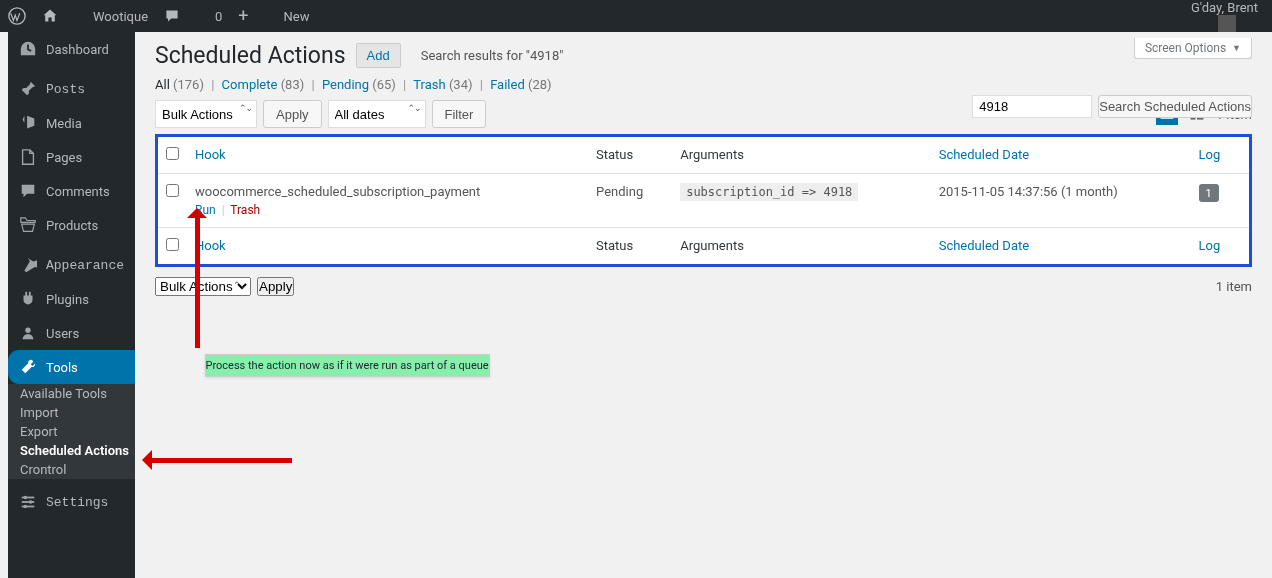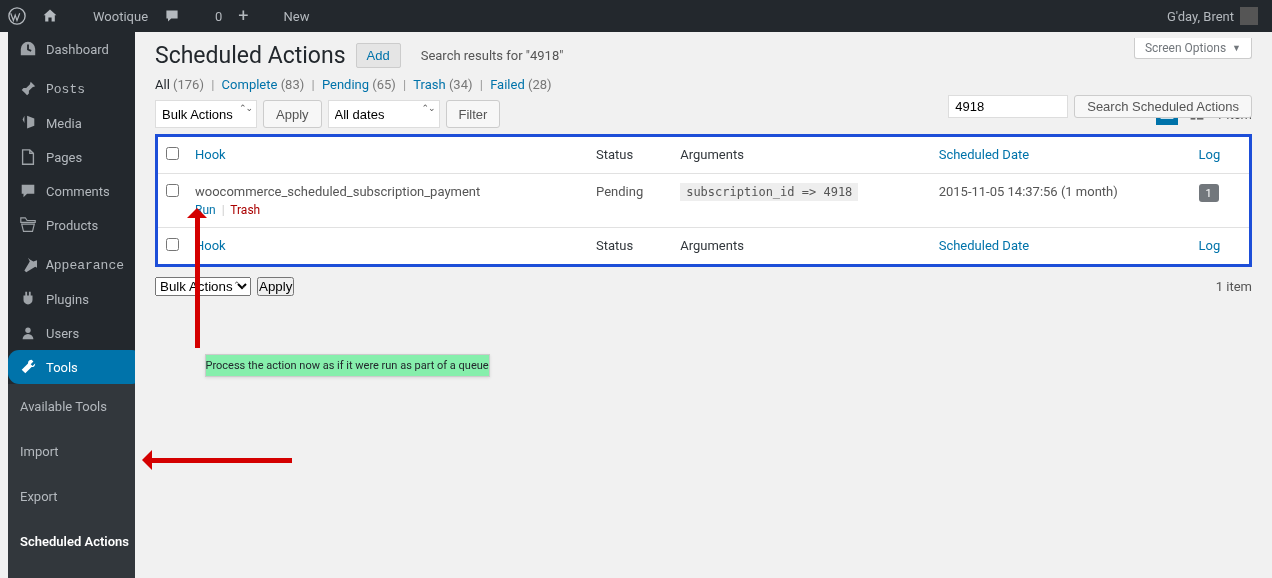--- a/index.html
+++ b/index.html
@@ -3,52 +3,52 @@
 <meta charset="utf-8">
 <style>
 * { box-sizing: border-box; margin: 0; padding: 0; }
 body { font-family: -apple-system, BlinkMacSystemFont, "Segoe UI", Roboto, sans-serif; font-size: 13px; color: #444; background: #f1f1f1; width: 1272px; height: 578px; overflow: hidden; position: relative; }
 
 
 .admin-bar { height: 32px; background: #23282d; color: #eee; display: flex; align-items: center; justify-content: space-between; padding: 0 8px 0 0; font-size: 13px; }
 .admin-bar-left { display: flex; align-items: center; height: 100%; }
 .admin-bar-item { display: flex; align-items: center; padding: 0 8px; height: 100%; color: #b4b9be; cursor: pointer; gap: 31px; }
 .admin-bar-item svg { fill: #b4b9be; }
-.admin-bar-right { display: flex; align-items: center; color: #b4b9be; padding: 0 6px; cursor: pointer; }
+.admin-bar-right { display: flex; align-items: center; color: #b4b9be; padding: 0 6px; cursor: pointer; flex-direction: column; }
 .avatar-sq { width: 18px; height: 18px; background: #555; margin-left: 6px; }
 
 
 .sidebar { position: absolute; left: 8px; top: 32px; bottom: 0; width: 135px; background: #23282d; color: #eee; }
 .menu-item { display: flex; align-items: center; padding: 8px 8px 8px 10px; color: #b4b9be; cursor: pointer; font-size: 13px; }
 .menu-item.spaced { margin-top: 6px; font-family: Liberation Mono, monospace; }
 .menu-item.active { background: #0073aa; color: #fff; position: relative; border-radius: 11px; }
 .menu-item.active::after { content: ""; position: absolute; right: -9px; top: 50%; transform: translateY(-50%); border: 9px solid transparent; border-right-color: #f1f1f1; }
 .menu-icon { width: 20px; display: inline-flex; justify-content: center; margin-right: 8px; }
 .submenu { background: #32373c; }
-.submenu-item { padding: 15px 12px; color: #b4b9be; font-size: 13px; cursor: pointer; }
+.submenu-item { padding: 2px 12px; color: #b4b9be; font-size: 13px; cursor: pointer; }
 .submenu-item.current { color: #fff; font-weight: 600; }
 
 
 .main { position: absolute; left: 135px; right: 0; top: 32px; bottom: 0; padding: 10px 20px 0 20px; background: #f1f1f1; overflow: hidden; }
 .page-header { display: flex; align-items: center; gap: 10px; margin-bottom: 6px; }
 .page-title { font-size: 23px; font-weight: 400; color: #23282d; }
 .add-btn { background: #e5e5e5; border: 1px solid #ccc; color: #0073aa; padding: 4px 10px; border-radius: 2px; cursor: pointer; font-size: 13px; }
 .search-subtitle { color: #555; font-size: 13px; margin-left: 10px; }
 
 .screen-options { position: absolute; right: 20px; top: 6px; background: #fff; border: 1px solid #ccc; border-top: none; padding: 3px 10px; display: flex; align-items: center; gap: 6px; font-size: 12px; color: #72777c; cursor: pointer; border-radius: 0 0 3px 3px; }
 
 .filter-links { margin-top: 8px; font-size: 13px; color: #555; }
 .filter-links a { color: #0073aa; cursor: pointer; }
 .filter-links .sep { color: #999; padding: 0 4px; }
 .filter-links .count { color: #777; }
 .filter-links .current { color: #23282d; }
 
 .search-box { position: absolute; right: 20px; top: 63px; display: flex; gap: 6px; }
 .search-box input { padding: 3px 6px; border: 1px solid #ddd; width: 120px; font-size: 13px; }
-.search-box button { background: #f7f7f7; border: 1px solid #ccc; padding: 3px 12px; border-radius: 3px; cursor: pointer; font-size: 13px; color: #555; }
+.search-box button { background: #f7f7f7; border: 1px solid #ccc; padding: 3px 0; border-radius: 3px; cursor: pointer; font-size: 13px; color: #555; }
 
 .tablenav { display: flex; align-items: center; gap: 6px; margin-top: 8px; }
 .tablenav select { padding: 2px 22px 2px 6px; border: 1px solid #ddd; background: #fff; font-size: 13px; height: 28px; appearance: none; position: relative; }
 .sel-wrap { position: relative; display: inline-block; }
 .sel-wrap::after { content: "⌃⌄"; font-size: 9px; position: absolute; right: 5px; top: 4px; line-height: 9px; letter-spacing: -1px; pointer-events: none; color: #555; }
 .tablenav button { background: #f7f7f7; border: 1px solid #ccc; padding: 3px 12px; border-radius: 3px; cursor: pointer; font-size: 13px; color: #555; height: 28px; }
 .view-switch { margin-left: auto; display: flex; align-items: center; gap: 8px; }
 .view-btn { width: 22px; height: 22px; display: flex; align-items: center; justify-content: center; cursor: pointer; }
 .view-btn.active { background: #0073aa; }
 .view-btn svg { fill: #666; }
@@ -249,21 +249,21 @@
   </div>
 
   <div class="search-box">
     <input type="text" value="4918" style="">
     <button>Search Scheduled Actions</button>
   </div>
 
   <div class="tablenav">
     <span class="sel-wrap"><select><option>Bulk Actions</option></select></span>
     <button>Apply</button>
-    <span class="sel-wrap"><select style="width:112px"><option>All dates</option></select></span>
+    <span class="sel-wrap"><select style="width:98px"><option>All dates</option></select></span>
     <button>Filter</button>
     <div class="view-switch">
       <span class="view-btn active">
           <svg width="16" height="16" viewBox="0 0 20 20">
             <rect x="2" y="3" width="16" height="3"></rect>
             <rect x="2" y="8" width="16" height="3"></rect>
             <rect x="2" y="13" width="16" height="3"></rect>
           </svg>
         </span>
       <span class="view-btn">

